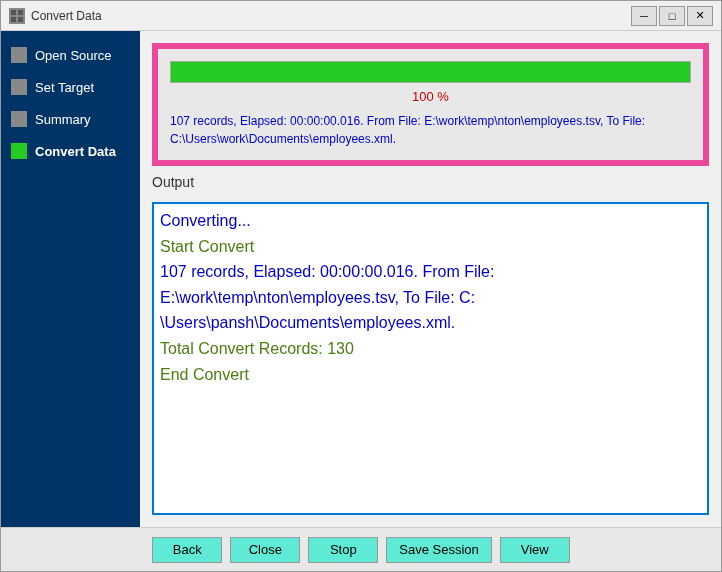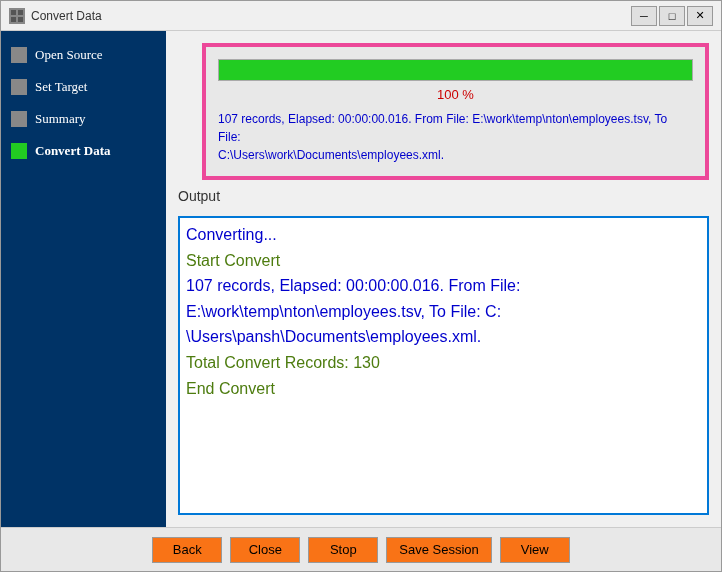--- a/index.html
+++ b/index.html
@@ -68,28 +68,27 @@
 
     
     .main-content {
       display: flex;
       flex: 1;
       overflow: hidden;
     }
 
     
     .sidebar {
-      width: 165px;
+      width: 139px;
       background: #003366;
       flex-shrink: 0;
       padding: 10px 0;
       display: flex;
       flex-direction: column;
       gap: 4px;
-      font-family: Liberation Serif, serif;
     }
     .sidebar-item {
       display: flex;
       align-items: center;
       gap: 8px;
       padding: 6px 10px;
       cursor: pointer;
       color: white;
     }
     .sidebar-icon {
@@ -119,23 +118,22 @@
       display: flex;
       flex-direction: column;
       padding: 12px;
       gap: 8px;
       overflow: hidden;
     }
 
     
     .progress-area {
       background: #e8e8e8;
-      border: 4px solid #ec4899;
+      border: 6px solid #ec4899;
       padding: 12px;
-      margin-left: 24px;
     }
     .progress-bar-container {
       width: 100%;
       height: 22px;
       background: #ddd;
       border: 1px solid #aaa;
       margin-bottom: 6px;
     }
     .progress-bar-fill {
       height: 100%;
@@ -194,21 +192,21 @@
       display: flex;
       align-items: center;
       justify-content: center;
       gap: 8px;
       flex-shrink: 0;
       padding: 0 10px;
     }
     .bottom-btn {
       height: 26px;
       min-width: 70px;
-      background: #f97316;
+      background: #5eead4;
       border: 1px solid #999;
       cursor: pointer;
       font-size: 13px;
       padding: 0 12px;
     }
   </style>
 </head>
 <body>
 
 <div class="window">

